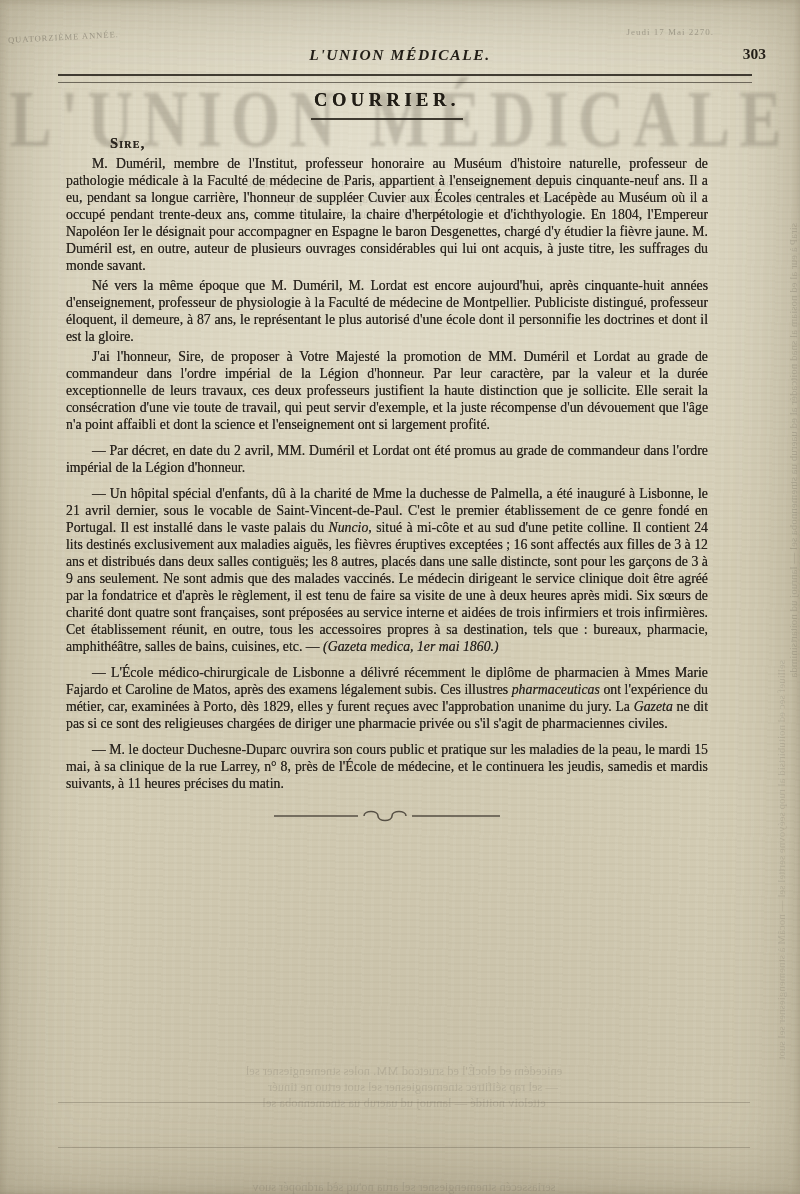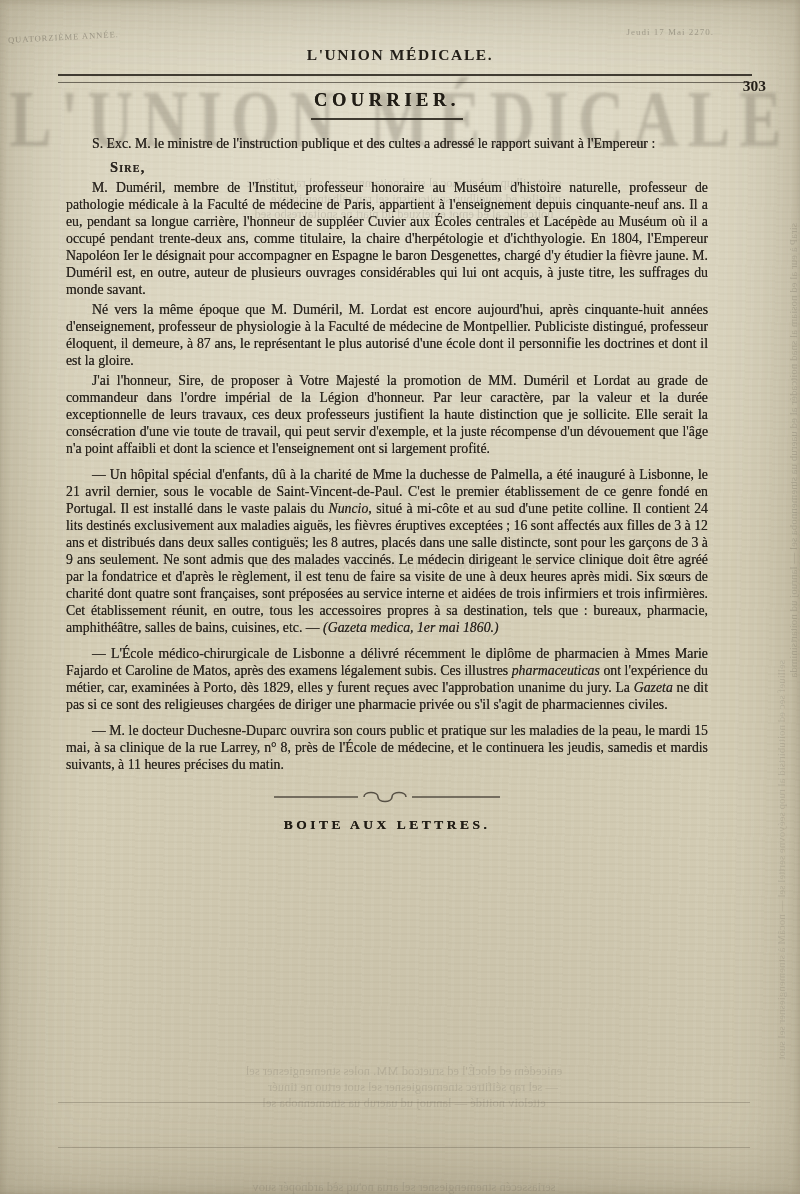--- a/index.html
+++ b/index.html
@@ -14,22 +14,22 @@
     background-image:
       radial-gradient(ellipse 120% 70% at 50% 14%, rgba(255,255,248,0.35), rgba(255,255,248,0) 60%),
       radial-gradient(ellipse 140% 90% at 50% 108%, rgba(118,104,78,0.20), transparent 55%),
       repeating-linear-gradient(2deg, rgba(120,110,85,0.045) 0 2px, transparent 2px 7px),
       repeating-linear-gradient(91deg, rgba(255,255,250,0.05) 0 3px, transparent 3px 9px);
     box-shadow:inset 0 0 80px rgba(95,82,58,0.35), inset 0 0 10px rgba(95,82,58,0.25);
   }
   
   .edition-note{position:absolute;top:32px;left:8px;font-size:8.5px;letter-spacing:1px;opacity:.32;transform:rotate(-3deg);z-index:3;}
   .date-note{position:absolute;top:27px;right:86px;font-size:9px;letter-spacing:1px;opacity:.30;z-index:3;}
-  .masthead-title{position:absolute;top:46px;left:0;right:0;text-align:center;font-weight:bold;font-size:15.5px;letter-spacing:1.6px;z-index:3;color:#221e17;}
-  .page-number{position:absolute;top:45px;right:34px;font-weight:bold;font-size:15.5px;z-index:3;color:#221e17;margin-top:32px;}
+  .masthead-title{position:absolute;top:46px;left:0;right:0;text-align:center;font-weight:bold;font-size:15.5px;letter-spacing:1.6px;z-index:3;color:#221e17;font-style:italic;}
+  .page-number{position:absolute;top:45px;right:34px;font-weight:bold;font-size:15.5px;z-index:3;color:#221e17;}
   .double-rule{position:absolute;top:74px;left:58px;right:48px;height:6px;border-top:2.6px solid rgba(38,33,26,.85);border-bottom:1.3px solid rgba(38,33,26,.6);z-index:3;}
   
   .ghost-masthead{
     position:absolute;top:84px;left:0;right:0;text-align:center;z-index:1;
     font-weight:bold;font-size:62px;letter-spacing:9px;white-space:nowrap;
     color:rgba(96,90,74,0.27);filter:blur(1.4px);transform:scale(1.02,1.28);
   }
   .bleed-layer{position:absolute;inset:0;z-index:1;pointer-events:none;}
   .bleed{
     position:absolute;left:66px;right:58px;text-align:center;white-space:nowrap;overflow:hidden;
@@ -91,38 +91,37 @@
   <div class="date-note">Jeudi 17 Mai 2270.</div>
   <div class="masthead-title">L'UNION MÉDICALE.</div>
   <div class="page-number">303</div>
   <div class="double-rule"></div>
 
   <div class="content">
 
     <div class="courrier-heading">COURRIER.</div>
     <div class="heading-underline"></div>
 
-    <p class="intro">S. Exc. M. le ministre de l'instruction publique et des cultes a adressé le rapport suivant à l'Empereur :</p>
     <p class="salutation">Sire,</p>
 
     <div class="report">
       <p>M. Duméril, membre de l'Institut, professeur honoraire au Muséum d'histoire naturelle, professeur de pathologie médicale à la Faculté de médecine de Paris, appartient à l'enseignement depuis cinquante-neuf ans. Il a eu, pendant sa longue carrière, l'honneur de suppléer Cuvier aux Écoles centrales et Lacépède au Muséum où il a occupé pendant trente-deux ans, comme titulaire, la chaire d'herpétologie et d'ichthyologie. En 1804, l'Empereur Napoléon Ier le désignait pour accompagner en Espagne le baron Desgenettes, chargé d'y étudier la fièvre jaune. M. Duméril est, en outre, auteur de plusieurs ouvrages considérables qui lui ont acquis, à juste titre, les suffrages du monde savant.</p>
       <p>Né vers la même époque que M. Duméril, M. Lordat est encore aujourd'hui, après cinquante-huit années d'enseignement, professeur de physiologie à la Faculté de médecine de Montpellier. Publiciste distingué, professeur éloquent, il demeure, à 87 ans, le représentant le plus autorisé d'une école dont il personnifie les doctrines et dont il est la gloire.</p>
       <p>J'ai l'honneur, Sire, de proposer à Votre Majesté la promotion de MM. Duméril et Lordat au grade de commandeur dans l'ordre impérial de la Légion d'honneur. Par leur caractère, par la valeur et la durée exceptionnelle de leurs travaux, ces deux professeurs justifient la haute distinction que je sollicite. Elle serait la consécration d'une vie toute de travail, qui peut servir d'exemple, et la juste récompense d'un dévouement que l'âge n'a point affaibli et dont la science et l'enseignement ont si largement profité.</p>
     </div>
 
     <div class="items">
+      <p><span>— Par décret, en date du 2 avril, MM. Duméril et Lordat ont été promus au grade de commandeur dans l'ordre impérial de la Légion d'honneur.</span></p>
       <p><span>— Un hôpital spécial d'enfants, dû à la charité de Mme la duchesse de Palmella, a été inauguré à Lisbonne, le 21 avril dernier, sous le vocable de Saint-Vincent-de-Paul. C'est le premier établissement de ce genre fondé en Portugal. Il est installé dans le vaste palais du </span><span class="it">Nuncio</span><span>, situé à mi-côte et au sud d'une petite colline. Il contient 24 lits destinés exclusivement aux maladies aiguës, les fièvres éruptives exceptées ; 16 sont affectés aux filles de 3 à 12 ans et distribués dans deux salles contiguës; les 8 autres, placés dans une salle distincte, sont pour les garçons de 3 à 9 ans seulement. Ne sont admis que des malades vaccinés. Le médecin dirigeant le service clinique doit être agréé par la fondatrice et d'après le règlement, il est tenu de faire sa visite de une à deux heures après midi. Six sœurs de charité dont quatre sont françaises, sont préposées au service interne et aidées de trois infirmiers et trois infirmières. Cet établissement réunit, en outre, tous les accessoires propres à sa destination, tels que : bureaux, pharmacie, amphithéâtre, salles de bains, cuisines, etc. — </span><span class="it">(Gazeta medica, 1er mai 1860.)</span></p>
       <p><span>— L'École médico-chirurgicale de Lisbonne a délivré récemment le diplôme de pharmacien à Mmes Marie Fajardo et Caroline de Matos, après des examens légalement subis. Ces illustres </span><span class="it">pharmaceuticas</span><span> ont l'expérience du métier, car, examinées à Porto, dès 1829, elles y furent reçues avec l'approbation unanime du jury. La </span><span class="it">Gazeta</span><span> ne dit pas si ce sont des religieuses chargées de diriger une pharmacie privée ou s'il s'agit de pharmaciennes civiles.</span></p>
       <p><span>— M. le docteur Duchesne-Duparc ouvrira son cours public et pratique sur les maladies de la peau, le mardi 15 mai, à sa clinique de la rue Larrey, n° 8, près de l'École de médecine, et le continuera les jeudis, samedis et mardis suivants, à 11 heures précises du matin.</span></p>
     </div>
 
     <div class="ornament">
       <svg width="234" height="16" viewBox="0 0 234 16">
         <path d="M4,8 H88 m6,0 c0,-6 14,-6 14,0 c0,6 14,6 14,0 c0,-6 14,-6 14,0 m6,0 H230" fill="none" stroke="#38322a" stroke-width="1.6"></path>
       </svg>
     </div>
 
-    <div class="boite-heading">BOITE AUX LETTRES.</div>
 
 
   </div>
 </div>
 
 </body></html>

